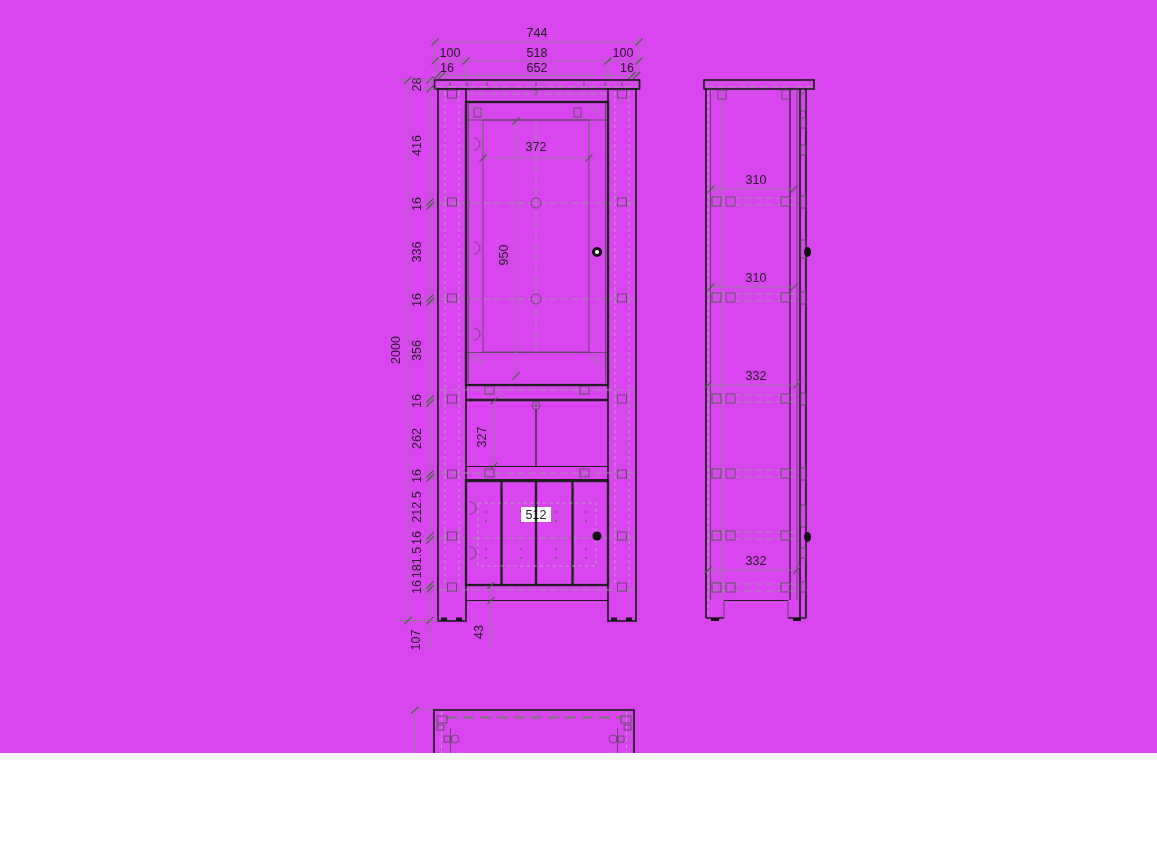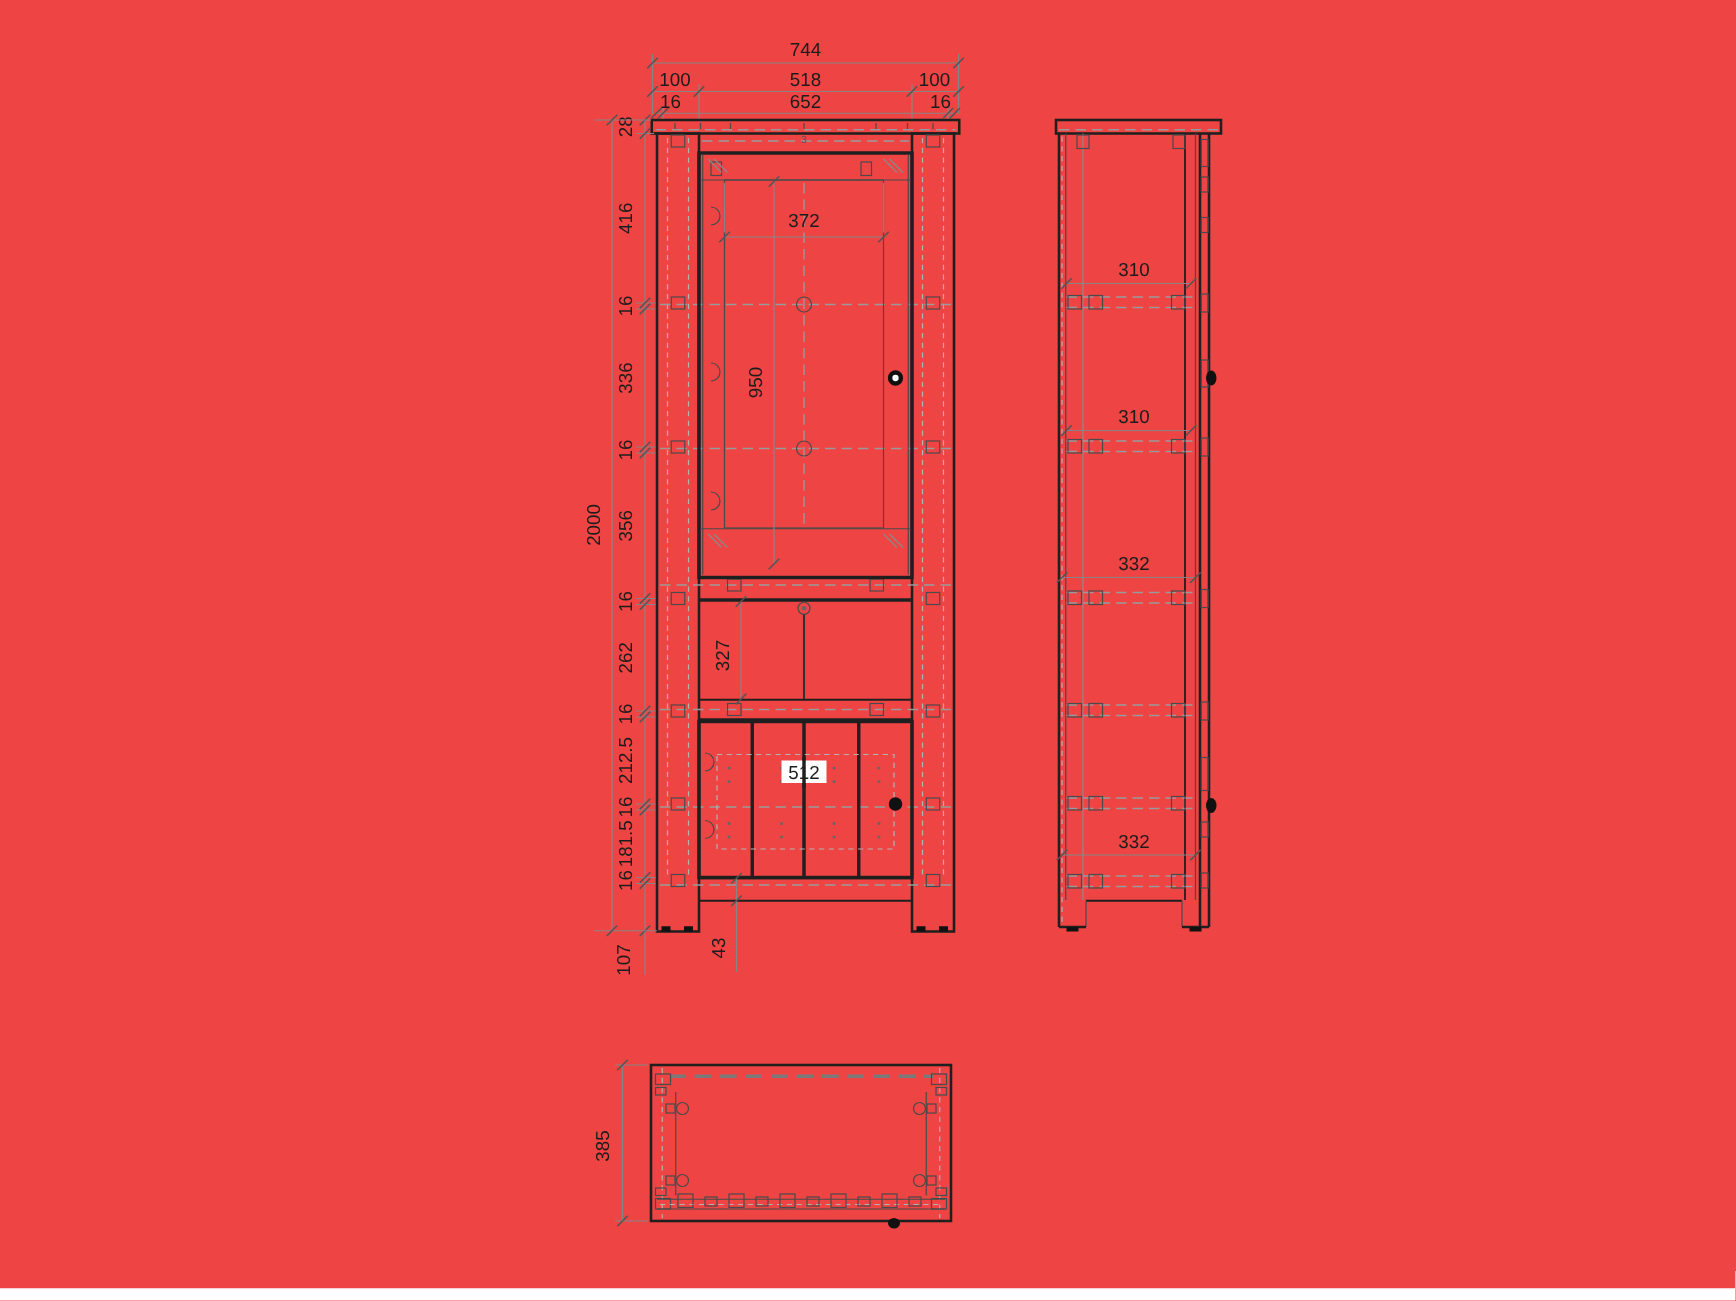--- a/index.html
+++ b/index.html
@@ -1,16 +1,16 @@
 <!DOCTYPE html>
 <html><head>
 <meta charset="utf-8">
 <style>
   html,body { margin:0; padding:0; background:#ffffff; }
-  .page { position:relative; width:1157px; height:859px; background:#ef4444; overflow:hidden; }
+  .page { position:relative; width:1157px; height:753px; background:#d946ef; overflow:hidden; }
   svg { display:block; }
   svg text { font-family:"Liberation Sans", sans-serif; font-size:12.5px; fill:#1c1c1c; }
   svg text.tiny { font-size:7px; fill:#555; }
   .ol   { stroke:#1f1f1f; stroke-width:1.7; fill:none; }
   .ol2  { stroke:#1f1f1f; stroke-width:2.3; fill:none; }
   .olm  { stroke:#1f1f1f; stroke-width:1.2; fill:none; }
   .tn   { stroke:#4a4a4a; stroke-width:0.8; fill:none; }
   .gy   { stroke:#8a8a8a; stroke-width:0.8; fill:none; }
   .dsh  { stroke:#9a9a9a; stroke-width:0.9; fill:none; stroke-dasharray:7 4; }
   .dshl { stroke:#b3b3b3; stroke-width:0.8; fill:none; stroke-dasharray:3.5 3; }

